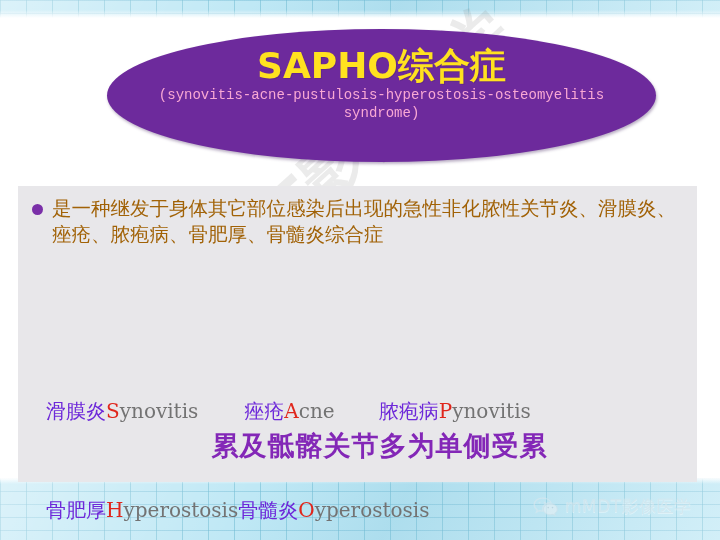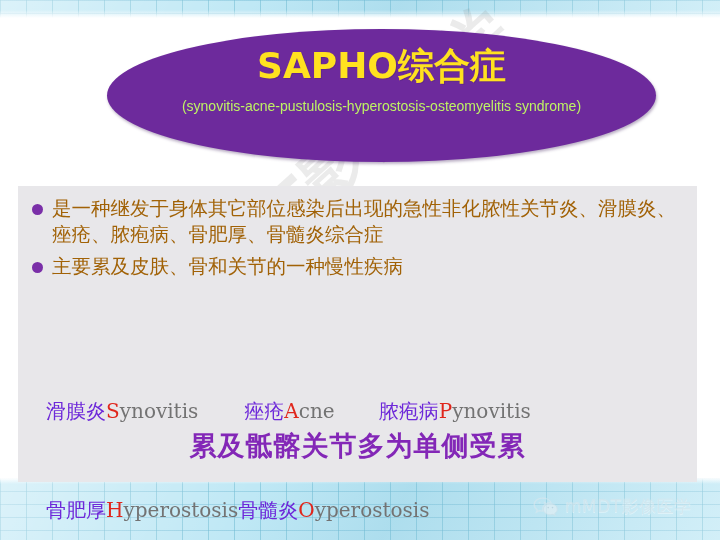--- a/index.html
+++ b/index.html
@@ -92,26 +92,26 @@
     font-size: 36px;
     font-weight: bold;
     color: #ffe21f;
     letter-spacing: 0px;
     text-shadow: 1px 1px 0 rgba(90,40,130,0.6);
     line-height: 1.1;
     font-family: "DejaVu Sans", sans-serif;
     text-align: center;
   }
   #title-sub {
-    margin-top: 11px;
+    margin-top: 0;
     font-size: 14px;
-    color: #bef264;
+    color: #f9a8d4;
     line-height: 1.32;
     padding: 0 26px;
-    font-family: Liberation Sans, sans-serif;
+    font-family: Liberation Mono, monospace;
   }
 
   
   #content-panel {
     position: absolute;
     left: 18px;
     top: 186px;
     width: 679px;
     height: 296px;
     background: #e8e7ea;
@@ -168,20 +168,21 @@
     position: absolute;
     left: 0;
     top: 242px;
     width: 679px;
     text-align: center;
     font-size: 27px;
     font-weight: bold;
     color: #8327b7;
     letter-spacing: 1px;
     font-family: "DejaVu Sans", sans-serif;
+    padding-left: 22px;
   }
 
   
   #footer-logo {
     position: absolute;
     left: 533px;
     top: 495px;
     display: flex;
     align-items: center;
     gap: 6px;
@@ -214,24 +215,20 @@
     <div id="title-main">SAPHO综合症</div>
     <div id="title-sub">(synovitis-acne-pustulosis-hyperostosis-osteomyelitis syndrome)</div>
   </div>
 
   <div id="content-panel">
 
     <div id="bullets">
       <div class="bullet-row">
         <div class="bullet-dot"></div>
         <div class="bullet-text">是一种继发于身体其它部位感染后出现的急性非化脓性关节炎、滑膜炎、痤疮、脓疱病、骨肥厚、骨髓炎综合症</div>
-      </div>
-      <div class="bullet-row">
-        <div class="bullet-dot"></div>
-        <div class="bullet-text">主要累及皮肤、骨和关节的一种慢性疾病</div>
       </div>
     </div>
 
     <div id="abbrev">
       <div><span class="ab-cn">滑膜炎</span><span class="ab-cap">S</span><span class="ab-rest">ynovitis</span><span class="ab-gap"></span><span class="ab-cn">痤疮</span><span class="ab-cap">A</span><span class="ab-rest">cne</span><span class="ab-gap-sm"></span><span class="ab-cn">脓疱病</span><span class="ab-cap">P</span><span class="ab-rest">ynovitis</span></div>
       <div><span class="ab-cn">骨肥厚</span><span class="ab-cap">H</span><span class="ab-rest">yperostosis</span><span class="ab-cn">骨髓炎</span><span class="ab-cap">O</span><span class="ab-rest">yperostosis</span></div>
     </div>
 
     <div id="emphasis">累及骶髂关节多为单侧受累</div>
   </div>

